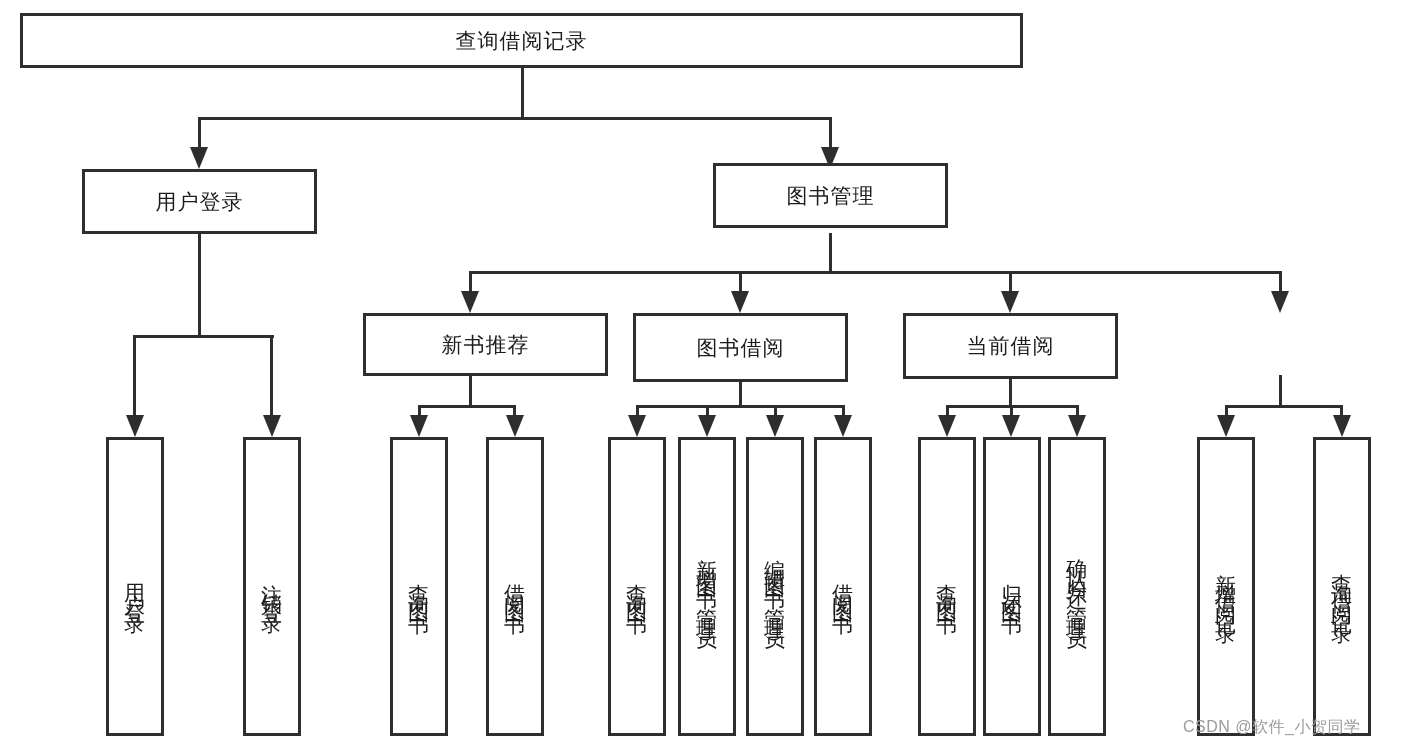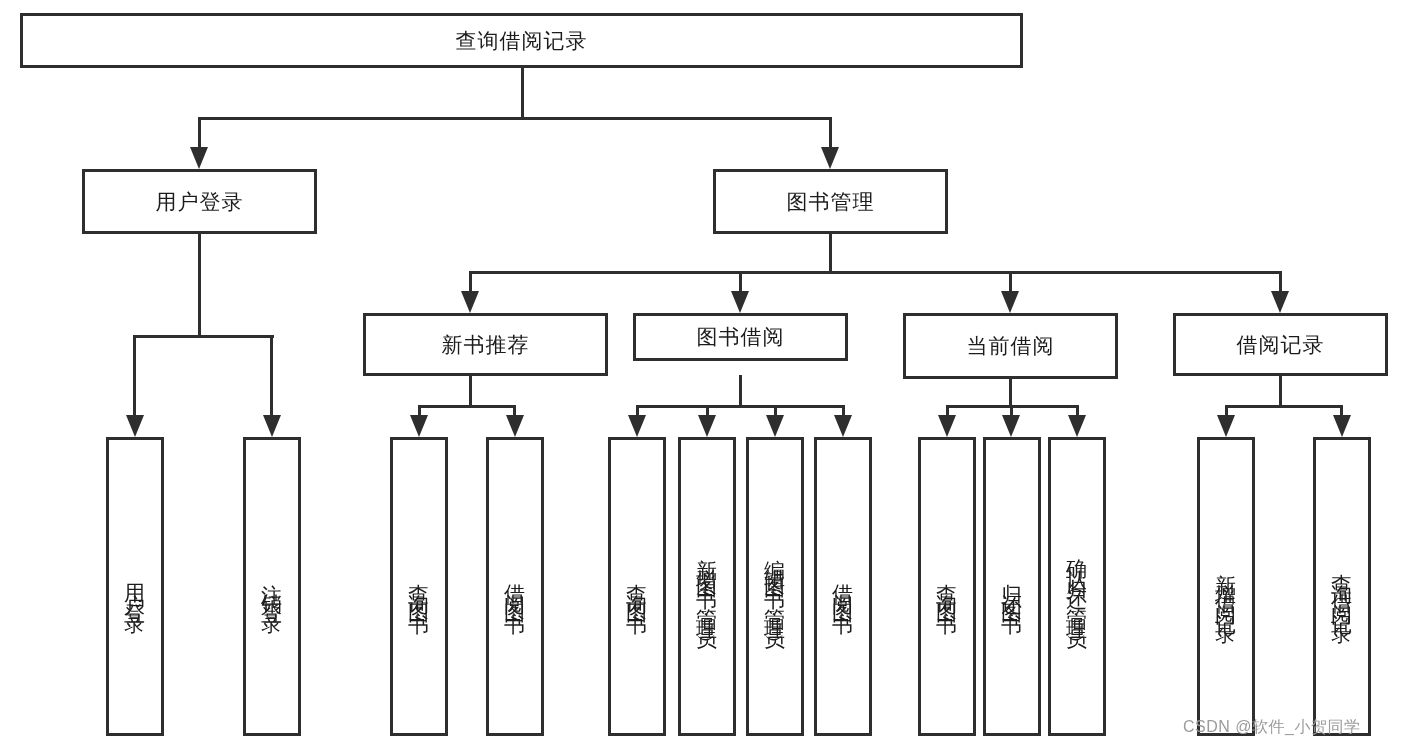--- a/index.html
+++ b/index.html
@@ -128,36 +128,33 @@
   <div class="vl" style="left:1340px;top:405px;height:14px"></div>
   <div class="arr" style="left:1333px;top:415px"></div>
 
   <div class="hbox" style="left:20px;top:13px;width:1003px;height:55px">
     <span>查询借阅记录</span>
   </div>
 
   <div class="hbox" style="left:82px;top:169px;width:235px;height:65px">
     <span>用户登录</span>
   </div>
-  <div class="hbox" style="left:713px;top:169px;width:235px;height:65px">
+  <div class="hbox" style="left:713px;top:163px;width:235px;height:65px">
     <span>图书管理</span>
   </div>
 
   <div class="hbox" style="left:363px;top:313px;width:245px;height:63px">
     <span>新书推荐</span>
   </div>
-  <div class="hbox" style="left:633px;top:313px;width:215px;height:48px">
+  <div class="hbox" style="left:633px;top:313px;width:215px;height:69px">
     <span>图书借阅</span>
   </div>
   <div class="hbox" style="left:903px;top:313px;width:215px;height:66px">
     <span>当前借阅</span>
   </div>
-  <div class="hbox" style="left:1173px;top:313px;width:215px;height:63px">
-    <span>借阅记录</span>
-  </div>
 
   <div class="vbox" style="left:106px">
     <span class="vtxt">用户登录</span>
   </div>
   <div class="vbox" style="left:243px">
     <span class="vtxt">注销登录</span>
   </div>
 
   <div class="vbox" style="left:390px">
     <span class="vtxt">查询图书</span>

